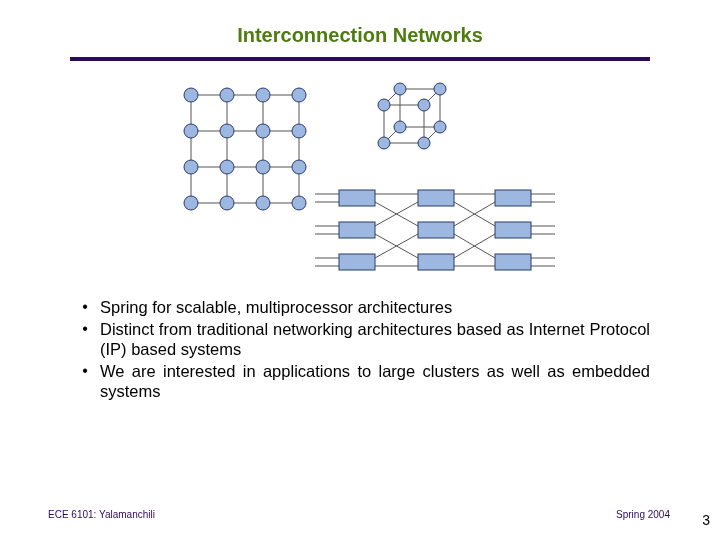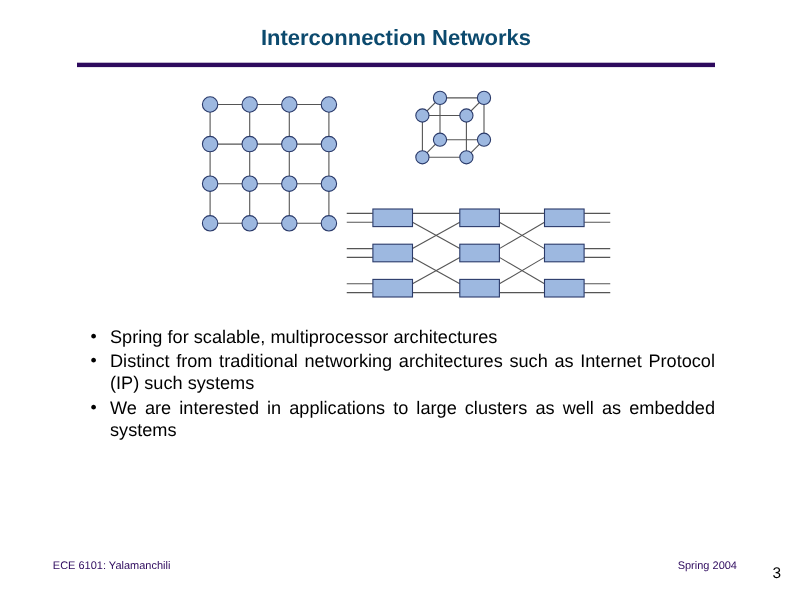--- a/index.html
+++ b/index.html
@@ -8,21 +8,21 @@
     height: 540px;
     background: #fff;
     font-family: Arial, Helvetica, sans-serif;
     position: relative;
     overflow: hidden;
   }
   .title {
     text-align: center;
     font-weight: bold;
     font-size: 20px;
-    color: #0c4a6e;
+    color: #4d7c0f;
     padding-top: 24px;
     padding-bottom: 10px;
   }
   .hr-bar {
     height: 4px;
     background: #2e0a5e;
     margin: 0 70px 0 70px;
   }
   .diagrams {
     position: relative;
@@ -195,21 +195,21 @@
 
 </div>
 
 <div class="bullets">
   <div class="row">
     <div class="dot">•</div>
     <div class="txt">Spring for scalable, multiprocessor architectures</div>
   </div>
   <div class="row">
     <div class="dot">•</div>
-    <div class="txt">Distinct from traditional networking architectures such as Internet Protocol (IP) such systems</div>
+    <div class="txt">Distinct from traditional networking architectures based as Internet Protocol (IP) based systems</div>
   </div>
   <div class="row">
     <div class="dot">•</div>
     <div class="txt">We are interested in applications to large clusters as well as embedded systems</div>
   </div>
 </div>
 
 <div class="footer-left">ECE 6101: Yalamanchili</div>
 <div class="footer-right">Spring 2004</div>
 <div class="page-num">3</div>

